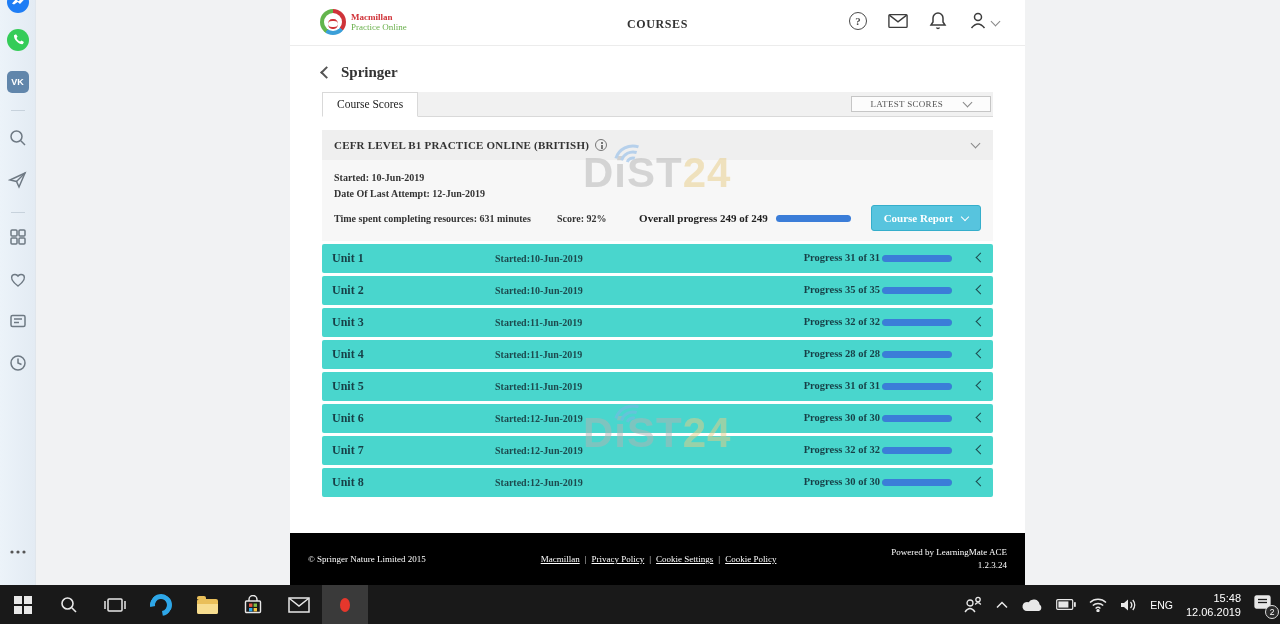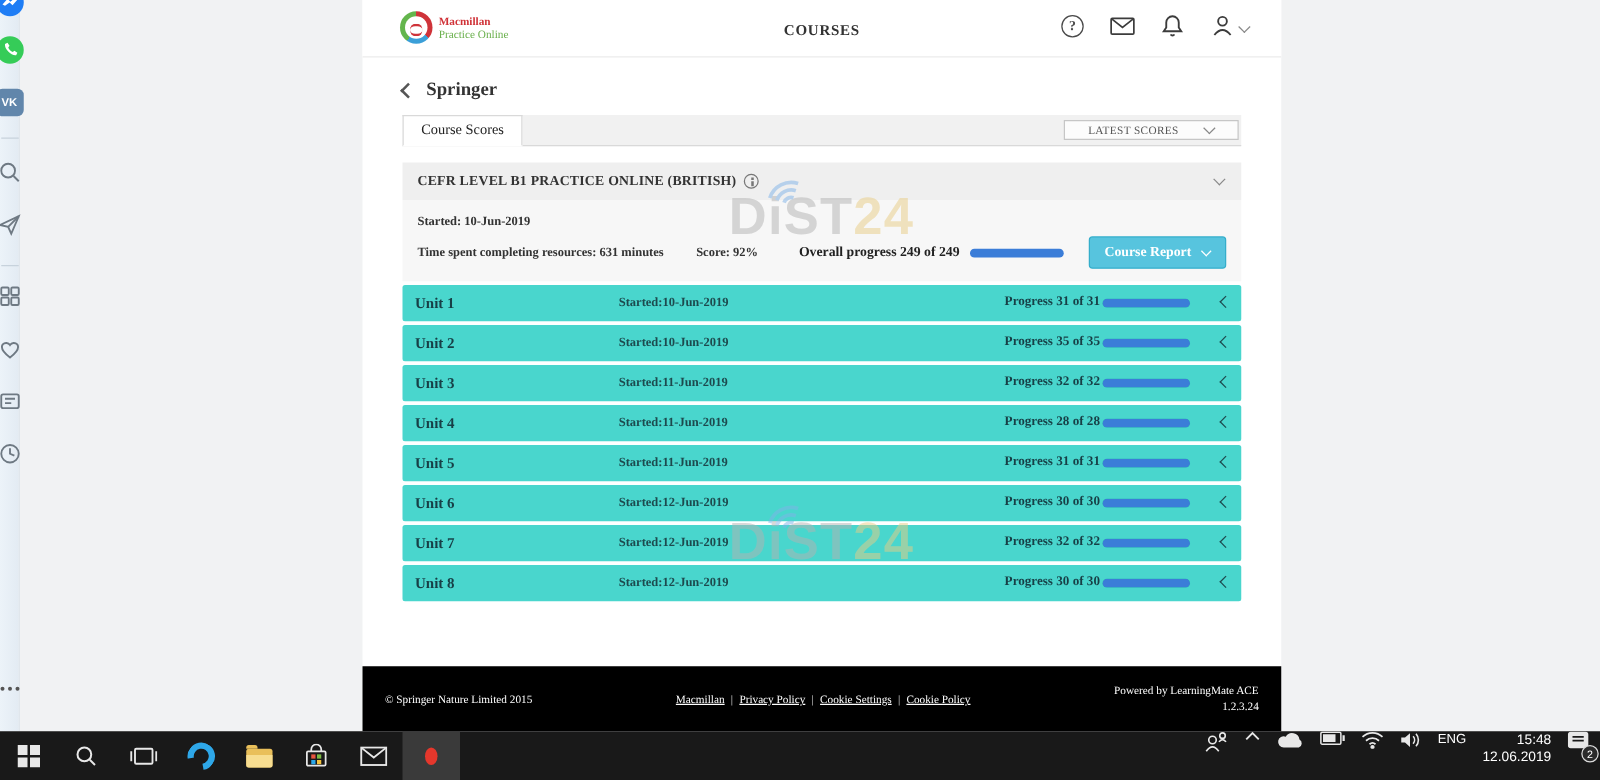--- a/index.html
+++ b/index.html
@@ -1,20 +1,20 @@
 <!DOCTYPE html>
 <html><head>
 <meta charset="utf-8">
 <style>
   * { box-sizing: border-box; margin: 0; padding: 0; }
   html,body { width:1280px; height:624px; }
   body { font-family:"Liberation Sans", sans-serif; position:relative; overflow:hidden; background:#f1f2f3; }
 
   
-  .sidebar { position:absolute; left:0; top:0; width:16px; height:585px;
+  .sidebar { position:absolute; left:0; top:0; width:36px; height:585px;
              background:linear-gradient(to right,#ecf3f9,#e3ebf3); border-right:1px solid #e0e6ec; z-index:3; }
   .sb-ic { position:absolute; left:50%; transform:translateX(-50%); cursor:pointer; }
   .sb-div { position:absolute; left:50%; transform:translateX(-50%); width:14px; height:1px; background:#c7d2dc; }
   .msgr { top:-9px; width:22px; height:22px; border-radius:50%; background:#1e7df5; }
   .msgr svg { position:absolute; left:4px; top:6px; }
   .wapp { top:29px; width:22px; height:22px; border-radius:50%; background:#35cc58; }
   .vk   { top:71px; width:22px; height:22px; border-radius:5px; background:#6186ab;
           color:#fff; font-size:9px; font-weight:bold; display:flex; align-items:center; justify-content:center; }
   .gray-ic { color:#6e7983; }
 
@@ -109,21 +109,21 @@
   .tb-slot { width:46px; display:flex; align-items:center; justify-content:center; cursor:pointer; }
   .tb-slot.active { background:#3a3a3a; }
   .edge-e { width:22px; height:22px; border-radius:50%; border:5px solid #2ea7e8;
       border-bottom-color:transparent; transform:rotate(35deg); position:relative; }
   .folder { width:21px; height:15px; background:#e9bf5a; border-radius:2px; position:relative; margin-top:3px; }
   .folder::before { content:""; position:absolute; left:0; top:-3px; width:9px; height:3px; background:#e9bf5a;
       border-radius:2px 2px 0 0; }
   .folder::after { content:""; position:absolute; left:0; bottom:0; width:21px; height:10px; background:#f7dd90;
       border-radius:0 0 2px 2px; }
   .opera-o { width:9px; height:14px; border:5px solid #e5372c; border-radius:50%; }
-  .tray { margin-left:auto; display:flex; align-items:flex-start; gap:13px; padding-right:8px; }
+  .tray { margin-left:auto; display:flex; align-items:center; gap:13px; padding-right:8px; }
   .tray-ic { display:flex; align-items:center; justify-content:center; cursor:pointer; }
   .tray-txt { color:#fff; font-size:10.5px; cursor:pointer; }
   .clock { color:#fff; font-size:11px; text-align:right; line-height:14px; cursor:pointer; }
   .notif { position:relative; cursor:pointer; }
   .badge { position:absolute; right:-7px; bottom:-4px; width:14px; height:14px; border-radius:50%;
       background:#2b2b2b; border:1px solid #dcdcdc; color:#fff; font-size:8.5px;
       display:flex; align-items:center; justify-content:center; }
 </style>
 </head>
 <body>
@@ -245,20 +245,21 @@
     </div>
 
     <div class="panel">
       <div class="panel-head">
         <span class="panel-title">CEFR LEVEL B1 PRACTICE ONLINE (BRITISH)</span>
         <span class="info-ic"></span>
         <span class="chev-down"></span>
       </div>
       <div class="panel-body">
         <div class="d-line">Started: 10-Jun-2019</div>
+        <div class="d-line">Date Of Last Attempt: 12-Jun-2019</div>
         <div class="meta-row">
           <span class="d-line" style="margin:0">Time spent completing resources: 631 minutes</span>
           <span class="d-line m-score" style="margin-top:0;margin-bottom:0">Score: 92%</span>
           <span class="m-overall">Overall progress 249 of 249</span>
           <span class="o-bar"></span>
           <span class="report-btn">
             <span>Course Report</span>
             <span class="chev-down"></span>
           </span>
         </div>

